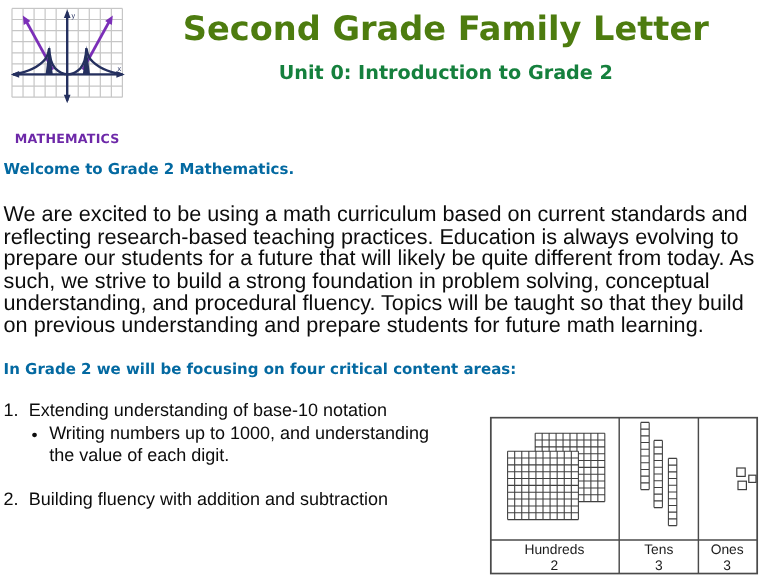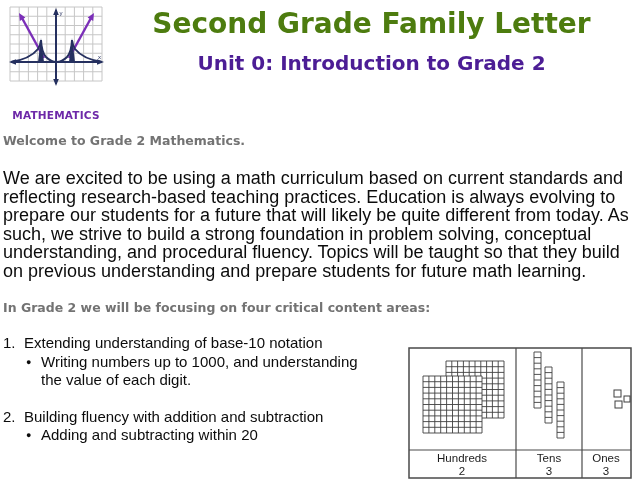--- a/index.html
+++ b/index.html
@@ -9,25 +9,25 @@
   }
   
   .logo{position:absolute;left:4px;top:6px;width:104px;text-align:center;}
   .logo-org{font-family:"DejaVu Sans",sans-serif;font-weight:700;font-size:25px;
     letter-spacing:.5px;color:#25305f;line-height:1;margin-top:1px;}
   .logo-dept{font-family:"DejaVu Sans",sans-serif;font-weight:700;font-size:10.5px;
     letter-spacing:.2px;color:#6d28a8;line-height:1;margin-top:18px;}
   .title-block{position:absolute;left:112px;right:4px;top:8px;text-align:center;}
   .page-title{font-family:"DejaVu Sans",sans-serif;font-weight:700;font-size:28px;
     color:#4d7c0f;margin:0;line-height:1.15;}
-  .page-subtitle{font-family:"DejaVu Sans",sans-serif;font-weight:700;font-size:20px;
-    color:#4c1d95;margin:12px 0 0 0;line-height:1.1;}
+  .page-subtitle{font-family:"DejaVu Sans",sans-serif;font-weight:700;font-size:16px;
+    color:#15803d;margin:12px 0 0 0;line-height:1.1;}
   
   .mini-heading{position:absolute;left:3px;font-family:"DejaVu Sans",sans-serif;
-    font-weight:700;font-size:12.5px;color:#737373;}
+    font-weight:700;font-size:12.5px;color:#0369a1;}
   .welcome{top:133px;}
   .focus{top:300px;text-align:center;}
   .intro{position:absolute;left:3px;top:169px;width:630px;
     font-size:18px;line-height:18.6px;color:#0c0c0c;}
   .content-list{position:absolute;left:3px;top:334px;width:396px;
     font-size:15px;line-height:18.5px;color:#0c0c0c;}
   .area{margin:0;}
   .area + .area{margin-top:18px;}
   .area-title-row{display:flex;}
   .area-number{width:21px;flex:0 0 21px;}
@@ -90,23 +90,20 @@
     </div>
     <div class="bullet-item">
       <span class="bullet-text">Writing numbers up to 1000, and understanding the value of each digit.</span>
     </div>
   </div>
   <div class="area">
     <div class="area-title-row">
       <span class="area-number">2.</span>
       <span>Building fluency with addition and subtraction</span>
     </div>
-    <div class="bullet-item">
-      <span class="bullet-text">Adding and subtracting within 20</span>
-    </div>
   </div>
 </div>
 
 <div class="figure">
   <svg width="224" height="132" viewBox="0 0 224 132">
     <rect x="1" y="1" width="222" height="130" fill="#ffffff" stroke="#4a4a4a" stroke-width="1.5"></rect>
     <line x1="108" y1="1" x2="108" y2="131" stroke="#4a4a4a" stroke-width="1.2"></line>
     <line x1="174" y1="1" x2="174" y2="131" stroke="#4a4a4a" stroke-width="1.2"></line>
     <line x1="1" y1="103" x2="223" y2="103" stroke="#4a4a4a" stroke-width="1.2"></line>
 

